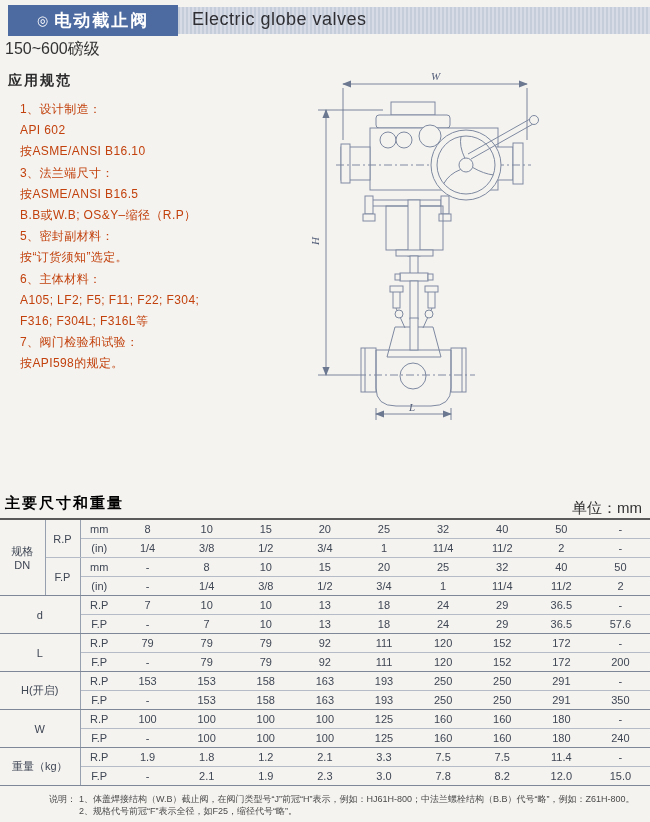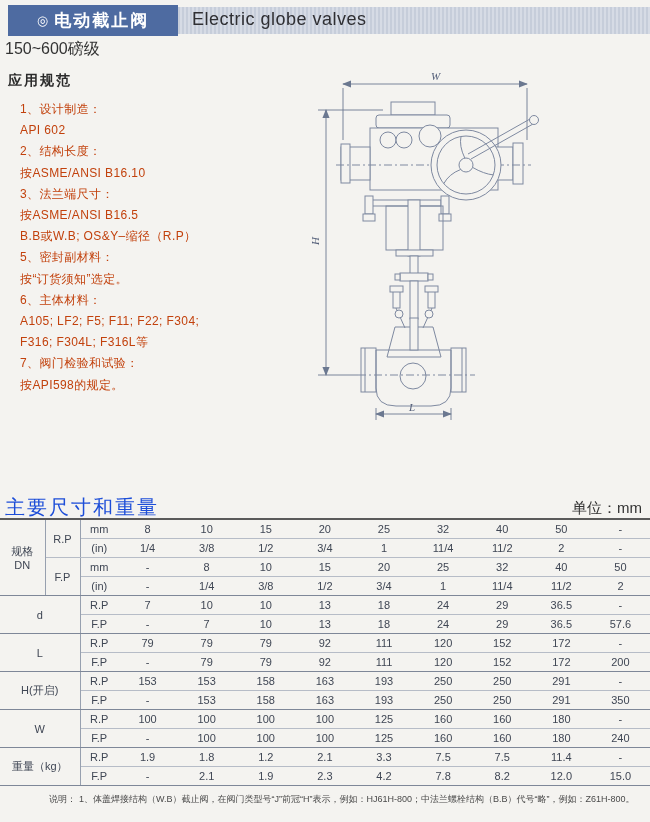--- a/index.html
+++ b/index.html
@@ -21,21 +21,21 @@
   #spec-lines{position:absolute;left:20px;top:99px;width:300px;font-size:12px;line-height:21.2px;letter-spacing:0.4px;color:#c2410c;}
 
   
   #draw{position:absolute;left:303px;top:70px;}
   .ln{stroke:#7e89a0;stroke-width:1;fill:none;}
   .fw{fill:#f4f3f0;}
   .dim{stroke:#6b7890;stroke-width:0.9;fill:none;}
   .dtx{fill:#55607a;font-family:"Liberation Serif","DejaVu Serif",serif;font-style:italic;font-size:11px;}
 
   
-  #tbl-title{position:absolute;left:5px;top:494px;font-size:20px;font-weight:normal;letter-spacing:2px;color:#1d4ed8;}
+  #tbl-title{position:absolute;left:5px;top:494px;font-size:15px;font-weight:bold;letter-spacing:2px;color:#000000;}
   #tbl-unit{position:absolute;right:8px;top:499px;font-size:15px;color:#333;margin-left:33px;}
   #dims{position:absolute;left:0;top:518px;width:650px;border-collapse:collapse;table-layout:fixed;
         border-top:2px solid #5a5a5a;border-bottom:1.5px solid #7e8798;}
   #dims td{border-bottom:1px solid #b6bcc7;height:18px;padding:0;text-align:center;
            font-size:11px;color:#3f4654;white-space:pre-line;}
   #dims td.vr{border-right:1px solid #97a0af;}
   #dims td.ge{border-bottom:1.5px solid #7e8798;}
 
   
   #notes{position:absolute;left:5px;right:5px;top:794px;display:flex;font-size:9px;line-height:11.5px;color:#4a4a4a;margin-left:44px;}
@@ -52,21 +52,20 @@
     <span class="ring">◎</span>
     <span>电动截止阀</span>
   </div>
   <div id="title-en">Electric globe valves</div>
   <div id="pclass">150~600磅级</div>
 
   <div id="spec-head">应用规范</div>
   <div id="spec-lines">
       <div>1、设计制造：</div>
       <div>API 602</div>
-      <div>2、结构长度：</div>
       <div>按ASME/ANSI B16.10</div>
       <div>3、法兰端尺寸：</div>
       <div>按ASME/ANSI B16.5</div>
       <div>B.B或W.B; OS&amp;Y–缩径（R.P）</div>
       <div>5、密封副材料：</div>
       <div>按“订货须知”选定。</div>
       <div>6、主体材料：</div>
       <div>A105;  LF2; F5; F11; F22; F304;</div>
       <div>F316; F304L; F316L等</div>
       <div>7、阀门检验和试验：</div>
@@ -339,29 +338,30 @@
           <td>7.5</td>
           <td>11.4</td>
           <td>-</td>
         </tr>
         <tr>
           <td class="ge">F.P</td>
           <td class="ge">-</td>
           <td class="ge">2.1</td>
           <td class="ge">1.9</td>
           <td class="ge">2.3</td>
-          <td class="ge">4.2</td>
+          <td class="ge">3.0</td>
           <td class="ge">7.8</td>
           <td class="ge">8.2</td>
           <td class="ge">12.0</td>
           <td class="ge">15.0</td>
         </tr>
       </tbody>
   </table>
 
   <div id="notes">
     <div class="lbl">说明：</div>
     <div id="notes-lines">
         <div class="nl">1、体盖焊接结构（W.B）截止阀，在阀门类型号“J”前冠“H”表示，例如：HJ61H-800；中法兰螺栓结构（B.B）代号“略”，例如：Z61H-800。</div>
+        <div class="nl">2、规格代号前冠“F”表示全径，如F25，缩径代号“略”。</div>
       </div>
   </div>
 
 </div>
 
 </body></html>

